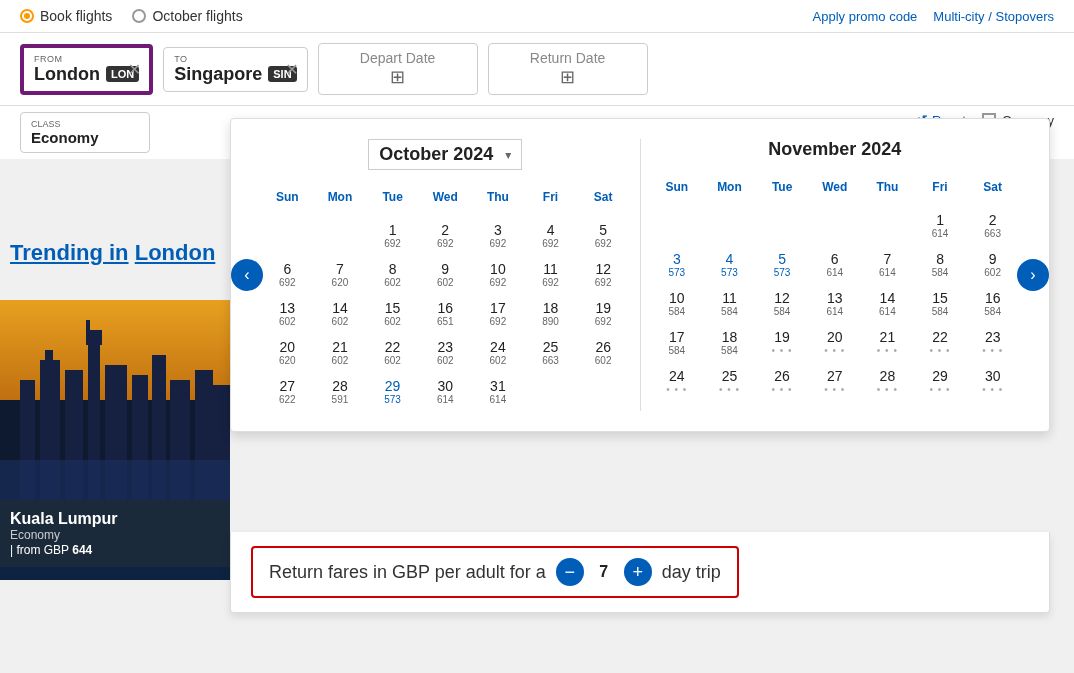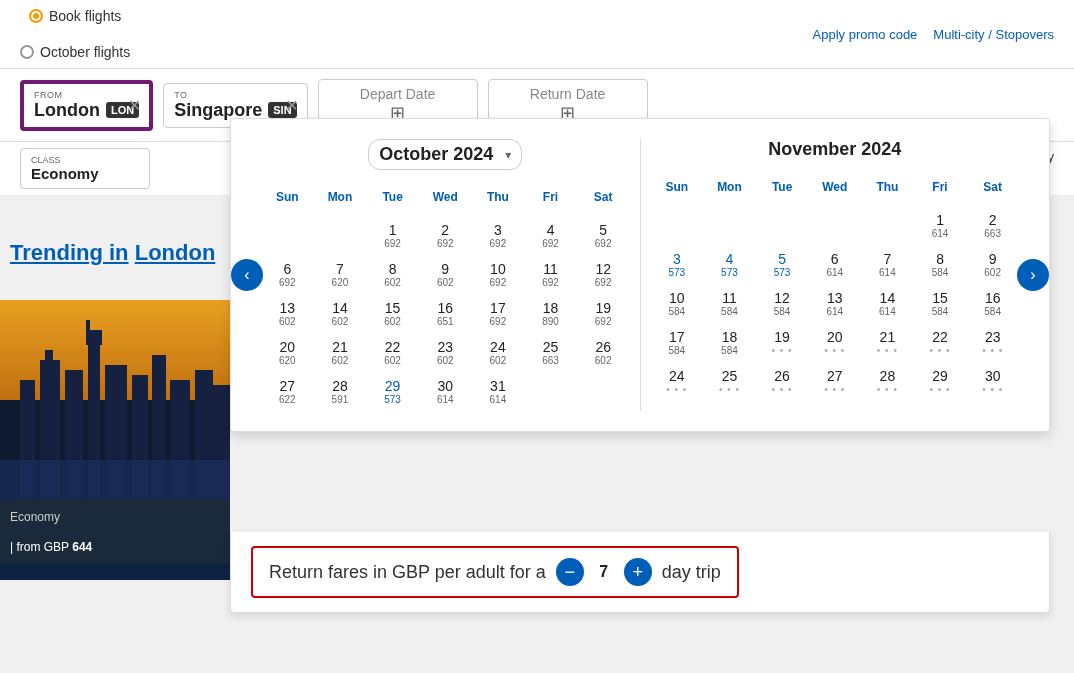--- a/index.html
+++ b/index.html
@@ -7,21 +7,21 @@
 
     
     .top-bar {
       background: white;
       padding: 8px 20px;
       display: flex;
       align-items: center;
       justify-content: space-between;
       border-bottom: 1px solid #ddd;
     }
-    .flight-options { display: flex; gap: 20px; align-items: center; flex-direction: column; }
+    .flight-options { display: flex; gap: 20px; align-items: center; }
     .flight-option { display: flex; align-items: center; gap: 6px; font-size: 14px; color: #333; cursor: pointer; }
     .radio-dot { width: 14px; height: 14px; border-radius: 50%; border: 2px solid #999; display: flex; align-items: center; justify-content: center; }
     .radio-dot.active { border-color: #f90; }
     .radio-dot.active::after { content: ''; width: 6px; height: 6px; border-radius: 50%; background: #f90; }
     .top-links { display: flex; gap: 16px; }
     .top-link { font-size: 13px; color: #005eb8; text-decoration: none; cursor: pointer; }
 
     
     .search-form {
       background: white;
@@ -145,21 +145,21 @@
       border-radius: 50%;
       width: 32px;
       height: 32px;
       font-size: 16px;
       cursor: pointer;
       display: flex;
       align-items: center;
       justify-content: center;
     }
     .month-dropdown-icon { font-size: 12px; color: #666; margin-left: 8px; cursor: pointer; }
-    .month-dropdown-wrapper { border: 1px solid #ccc; border-radius: 12px; padding: 4px 10px; display: flex; align-items: center; gap: 4px; cursor: pointer; }
+    .month-dropdown-wrapper { border: 1px solid #ccc; border-radius: 0; padding: 4px 10px; display: flex; align-items: center; gap: 4px; cursor: pointer; }
     .day-headers {
       display: grid;
       grid-template-columns: repeat(7, 1fr);
       text-align: center;
       margin-bottom: 8px;
     }
     .day-header { font-size: 12px; color: #005eb8; font-weight: bold; padding: 4px 0; }
     .day-grid {
       display: grid;
       grid-template-columns: repeat(7, 1fr);
@@ -263,21 +263,21 @@
     .dest-img-placeholder {
       width: 100%;
       height: 200px;
       background: linear-gradient(135deg, #c8a850 0%, #8b6914 30%, #2d5a8e 60%, #1a3060 100%);
       position: relative;
       overflow: hidden;
     }
     .dest-info { padding: 10px; background: #1a2a3a; color: white; }
     .dest-name { font-size: 16px; font-weight: bold; }
     .dest-class { font-size: 12px; color: #ccc; }
-    .dest-price { font-size: 12px; color: white; margin-top: 16px; }
+    .dest-price { font-size: 12px; color: white; margin-top: 1px; }
     .dest-price span { font-weight: bold; color: #f90; }
   </style>
 </head>
 <body>
 
 <div class="top-bar">
   <div class="flight-options">
     <div class="flight-option">
       <div class="radio-dot active"></div>
       <span>Book flights</span>
@@ -367,20 +367,21 @@
         <rect x="132" y="75" width="16" height="125" fill="#162040"></rect>
         <rect x="152" y="55" width="14" height="145" fill="#162040"></rect>
         <rect x="170" y="80" width="20" height="120" fill="#162040"></rect>
         <rect x="195" y="70" width="18" height="130" fill="#162040"></rect>
         <rect x="210" y="85" width="20" height="115" fill="#162040"></rect>
 
         <rect x="0" y="160" width="230" height="40" fill="#1a3060" opacity="0.6"></rect>
       </svg>
     </div>
     <div class="dest-info">
+      <div class="dest-name">Kuala Lumpur</div>
       <div class="dest-class">Economy</div>
       <div class="dest-price">
         | from GBP <span style="font-weight:bold;color:#fff;">644</span>
       </div>
     </div>
   </div>
 </div>
 
 <div class="calendar-overlay">
   <div class="calendars-row">

